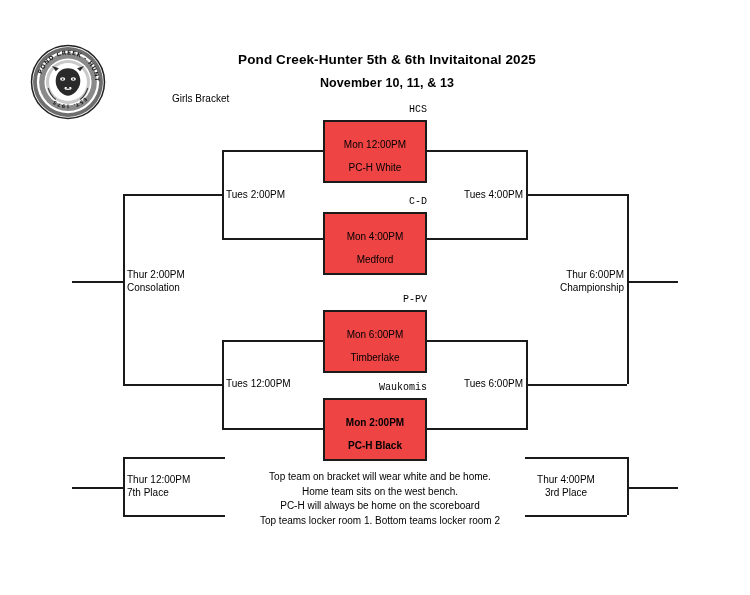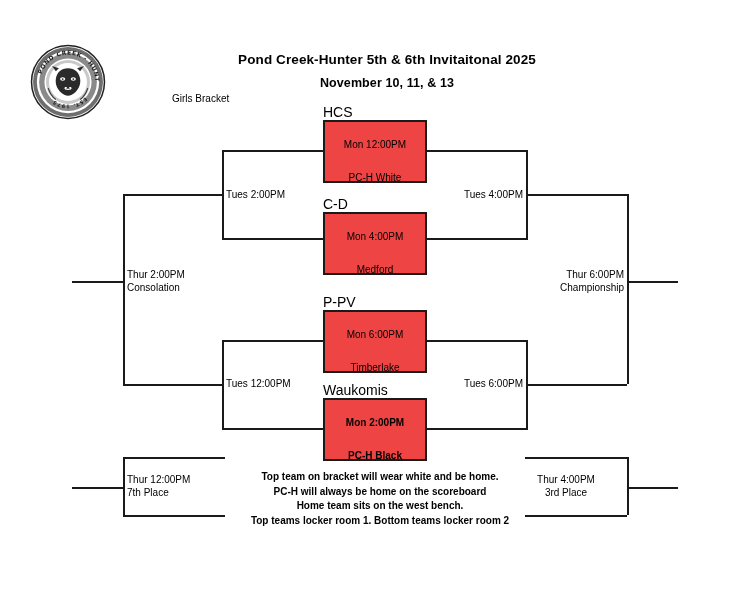--- a/index.html
+++ b/index.html
@@ -67,29 +67,30 @@
     left: 0;
     width: 100%;
     top: 17px;
     text-align: center;
     font-size: 10px;
   }
   .game-box .gb-team {
     position: absolute;
     left: 0;
     width: 100%;
-    top: 50px;
+    top: 40px;
     text-align: center;
     font-size: 10px;
   }
   .box-caption {
     position: absolute;
     width: 104px;
-    text-align: left;
-    font-size: 14px;
+    text-align: right;
+    font-size: 10px;
+    font-family: Liberation Mono, monospace;
   }
 
   
   .hline {
     position: absolute;
     height: 0;
     border-top: 2px solid #1a1a1a;
   }
   .vline {
     position: absolute;
@@ -108,21 +109,21 @@
   .slot-label.right-align { text-align: right; }
 
   
   #notes {
     position: absolute;
     left: 185px;
     top: 470px;
     width: 390px;
     text-align: center;
     font-size: 10px;
-    font-weight: bold;
+    font-weight: normal;
     line-height: 14.5px;
   }
   #notes div { white-space: nowrap; }
 </style>
 </head>
 <body>
 
 <div id="page">
 
   <svg id="logo" viewBox="0 0 100 100" xmlns="http://www.w3.org/2000/svg">
@@ -259,18 +260,18 @@
     <div>7th Place</div>
   </div>
 
   <div class="slot-label right-align" style="left:508px; width:116px; top:473px;text-align:center;">
     <div>Thur 4:00PM</div>
     <div>3rd Place</div>
   </div>
 
   <div id="notes">
     <div>Top team on bracket will wear white and be home.</div>
+    <div>Home team sits on the west bench.</div>
     <div>PC-H will always be home on the scoreboard</div>
-    <div>Home team sits on the west bench.</div>
     <div>Top teams locker room 1.  Bottom teams locker room 2</div>
   </div>
 
 </div>
 
 </body></html>

